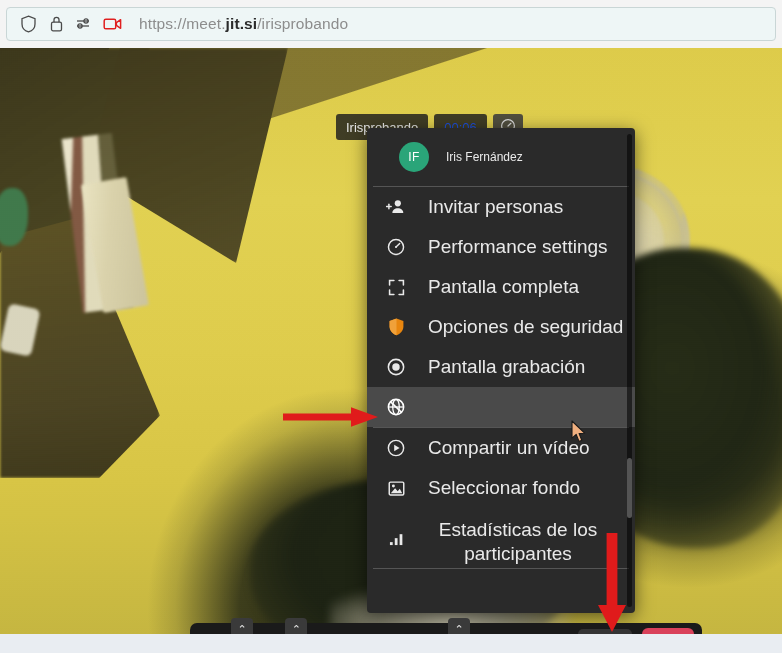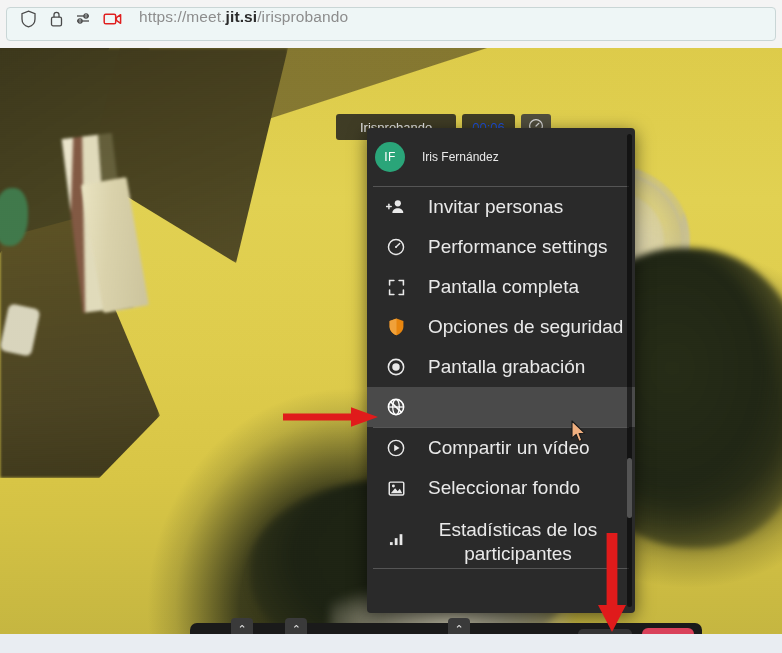--- a/index.html
+++ b/index.html
@@ -27,20 +27,21 @@
   #urlbar {
     position: absolute;
     left: 6px; top: 7px;
     width: 770px;
     height: 34px;
     background: #eef6f6;
     border: 1px solid #c9d6d6;
     border-radius: 4px;
     box-sizing: border-box;
     display: flex;
+    align-items: center;
     padding-left: 10px;
   }
   .chrome-icon {
     width: 22px; height: 22px;
     display: flex;
     align-items: center;
     justify-content: center;
     margin-right: 6px;
     flex: 0 0 auto;
   }
@@ -182,21 +183,21 @@
     align-items: stretch;
     gap: 6px;
     height: 26px;
     font-size: 13px;
   }
   #conference-name {
     background: rgba(28,28,28,.82);
     color: #e8e8e8;
     display: flex;
     align-items: center;
-    padding: 0 24px;
+    padding: 0 10px;
     border-radius: 3px;
   }
   #conference-timer {
     background: rgba(28,28,28,.82);
     color: #1d4ed8;
     display: flex;
     align-items: center;
     padding: 0 10px;
     border-radius: 3px;
   }
@@ -234,21 +235,21 @@
     right: 3px; top: 330px;
     width: 5px;
     height: 60px;
     background: rgba(150,150,150,.5);
     border-radius: 3px;
   }
   #menu-profile {
     display: flex;
     align-items: center;
     height: 58px;
-    padding-left: 8px;
+    padding-left: 32px;
   }
   #avatar {
     width: 30px; height: 30px;
     border-radius: 50%;
     background: #2aa579;
     color: #ffffff;
     font-size: 12px;
     display: flex;
     align-items: center;
     justify-content: center;

